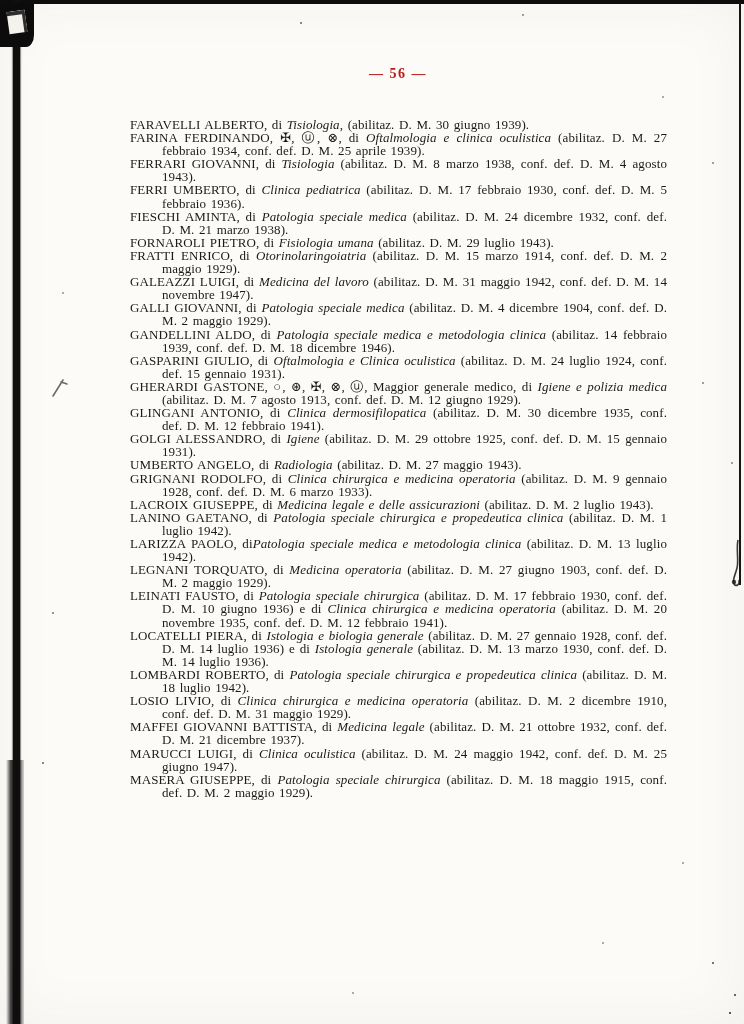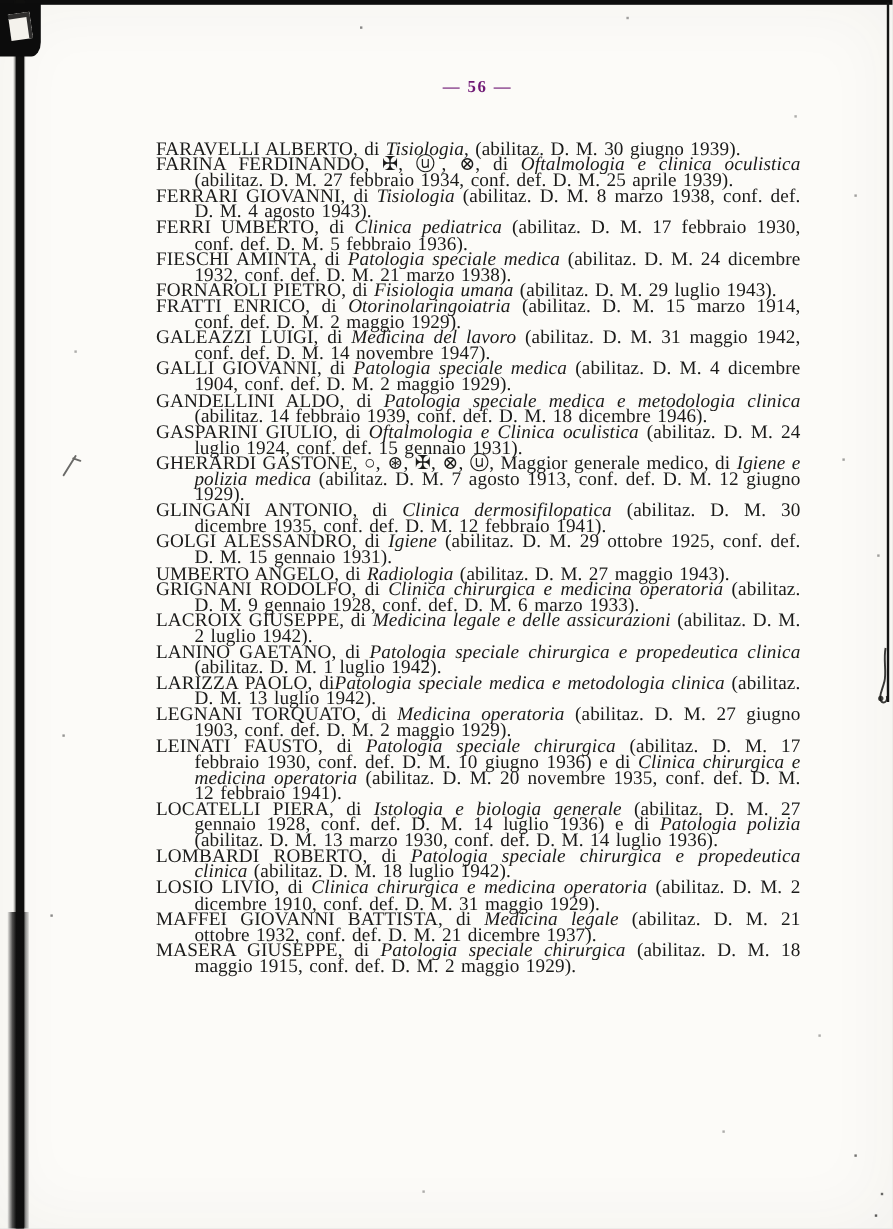--- a/index.html
+++ b/index.html
@@ -102,26 +102,26 @@
       718px 1018px 0 -1px rgba(25,25,25,.6),
       695px 988px 0 -1px rgba(25,25,25,.45);
   }
   .page-number {
     position: absolute;
     top: 66px; left: 130px; width: 536px;
     text-align: center;
     font-size: 14px;
     font-weight: 700;
     letter-spacing: 1.5px;
-    color: #701a75;
+    color: #b91c1c;
   }
   .entries {
     position: absolute;
     top: 118px; left: 130px; width: 537px;
-    font-size: 16px;
+    font-size: 13px;
     line-height: 13.1px;
     color: #1a1a19;
     text-align: justify;
   }
   .entry {
     padding-left: 32px;
     text-indent: -32px;
     word-spacing: 1.2px;
     letter-spacing: 0.1px;
   }
@@ -163,24 +163,25 @@
       <p class="entry"><span>FRATTI ENRICO, di </span><i>Otorinolaringoiatria</i><span> (abilitaz. D. M. 15 marzo 1914, conf. def. D. M. 2 maggio 1929).</span></p>
       <p class="entry"><span>GALEAZZI LUIGI, di </span><i>Medicina del lavoro</i><span> (abilitaz. D. M. 31 maggio 1942, conf. def. D. M. 14 novembre 1947).</span></p>
       <p class="entry"><span>GALLI GIOVANNI, di </span><i>Patologia speciale medica</i><span> (abilitaz. D. M. 4 dicembre 1904, conf. def. D. M. 2 maggio 1929).</span></p>
       <p class="entry"><span>GANDELLINI ALDO, di </span><i>Patologia speciale medica e metodologia clinica</i><span> (abilitaz. 14 febbraio 1939, conf. def. D. M. 18 dicembre 1946).</span></p>
       <p class="entry"><span>GASPARINI GIULIO, di </span><i>Oftalmologia e Clinica oculistica</i><span> (abilitaz. D. M. 24 luglio 1924, conf. def. 15 gennaio 1931).</span></p>
       <p class="entry"><span>GHERARDI GASTONE,  ○,  ⊛,  ✠,  ⊗,  ⓤ,   Maggior generale medico, di </span><i>Igiene e polizia medica</i><span> (abilitaz. D. M. 7 agosto 1913, conf. def. D. M. 12 giugno 1929).</span></p>
       <p class="entry"><span>GLINGANI ANTONIO, di </span><i>Clinica dermosifilopatica</i><span> (abilitaz. D. M. 30 dicembre 1935, conf. def. D. M. 12 febbraio 1941).</span></p>
       <p class="entry"><span>GOLGI ALESSANDRO, di </span><i>Igiene</i><span> (abilitaz. D. M. 29 ottobre 1925, conf. def. D. M. 15 gennaio 1931).</span></p>
       <p class="entry"><span>UMBERTO ANGELO, di </span><i>Radiologia</i><span> (abilitaz. D. M. 27 maggio 1943).</span></p>
       <p class="entry"><span>GRIGNANI RODOLFO, di </span><i>Clinica chirurgica e medicina operatoria</i><span> (abilitaz. D. M. 9 gennaio 1928, conf. def. D. M. 6 marzo 1933).</span></p>
-      <p class="entry"><span>LACROIX GIUSEPPE, di </span><i>Medicina legale e delle assicurazioni</i><span> (abilitaz. D. M. 2 luglio 1942).</span></p>
+      <p class="entry"><span>LACROIX GIUSEPPE, di </span><i>Medicina legale e delle assicurazioni</i><span> (abilitaz. D. M. 2 luglio 1943).</span></p>
       <p class="entry"><span>LANINO GAETANO, di </span><i>Patologia speciale chirurgica e propedeutica clinica</i><span> (abilitaz. D. M. 1 luglio 1942).</span></p>
       <p class="entry"><span>LARIZZA PAOLO, di</span><i>Patologia speciale medica e metodologia clinica</i><span> (abilitaz. D. M. 13 luglio 1942).</span></p>
       <p class="entry"><span>LEGNANI TORQUATO, di </span><i>Medicina operatoria</i><span> (abilitaz. D. M. 27 giugno 1903, conf. def. D. M. 2 maggio 1929).</span></p>
       <p class="entry"><span>LEINATI FAUSTO, di </span><i>Patologia speciale chirurgica</i><span> (abilitaz. D. M. 17 febbraio 1930, conf. def. D. M. 10 giugno 1936) e di </span><i>Clinica chirurgica e medicina operatoria</i><span> (abilitaz. D. M. 20 novembre 1935, conf. def. D. M. 12 febbraio 1941).</span></p>
-      <p class="entry"><span>LOCATELLI PIERA, di </span><i>Istologia e biologia generale</i><span> (abilitaz. D. M. 27 gennaio 1928, conf. def. D. M. 14 luglio 1936) e di </span><i>Patologia polizia</i><span> (abilitaz. D. M. 13 marzo 1930, conf. def. D. M. 14 luglio 1936).</span></p>
+      <p class="entry"><span>LOCATELLI PIERA, di </span><i>Istologia e biologia generale</i><span> (abilitaz. D. M. 27 gennaio 1928, conf. def. D. M. 14 luglio 1936) e di </span><i>Istologia generale</i><span> (abilitaz. D. M. 13 marzo 1930, conf. def. D. M. 14 luglio 1936).</span></p>
       <p class="entry"><span>LOMBARDI ROBERTO, di </span><i>Patologia speciale chirurgica e propedeutica clinica</i><span> (abilitaz. D. M. 18 luglio 1942).</span></p>
       <p class="entry"><span>LOSIO LIVIO, di </span><i>Clinica chirurgica e medicina operatoria</i><span> (abilitaz. D. M. 2 dicembre 1910, conf. def. D. M. 31 maggio 1929).</span></p>
       <p class="entry"><span>MAFFEI GIOVANNI BATTISTA, di </span><i>Medicina legale</i><span> (abilitaz. D. M. 21 ottobre 1932, conf. def. D. M. 21 dicembre 1937).</span></p>
+      <p class="entry"><span>MARUCCI LUIGI, di </span><i>Clinica oculistica</i><span> (abilitaz. D. M. 24 maggio 1942, conf. def. D. M. 25 giugno 1947).</span></p>
       <p class="entry"><span>MASERA GIUSEPPE, di </span><i>Patologia speciale chirurgica</i><span> (abilitaz. D. M. 18 maggio 1915, conf. def. D. M. 2 maggio 1929).</span></p>
     </div>
 </div>
 
 </body></html>

